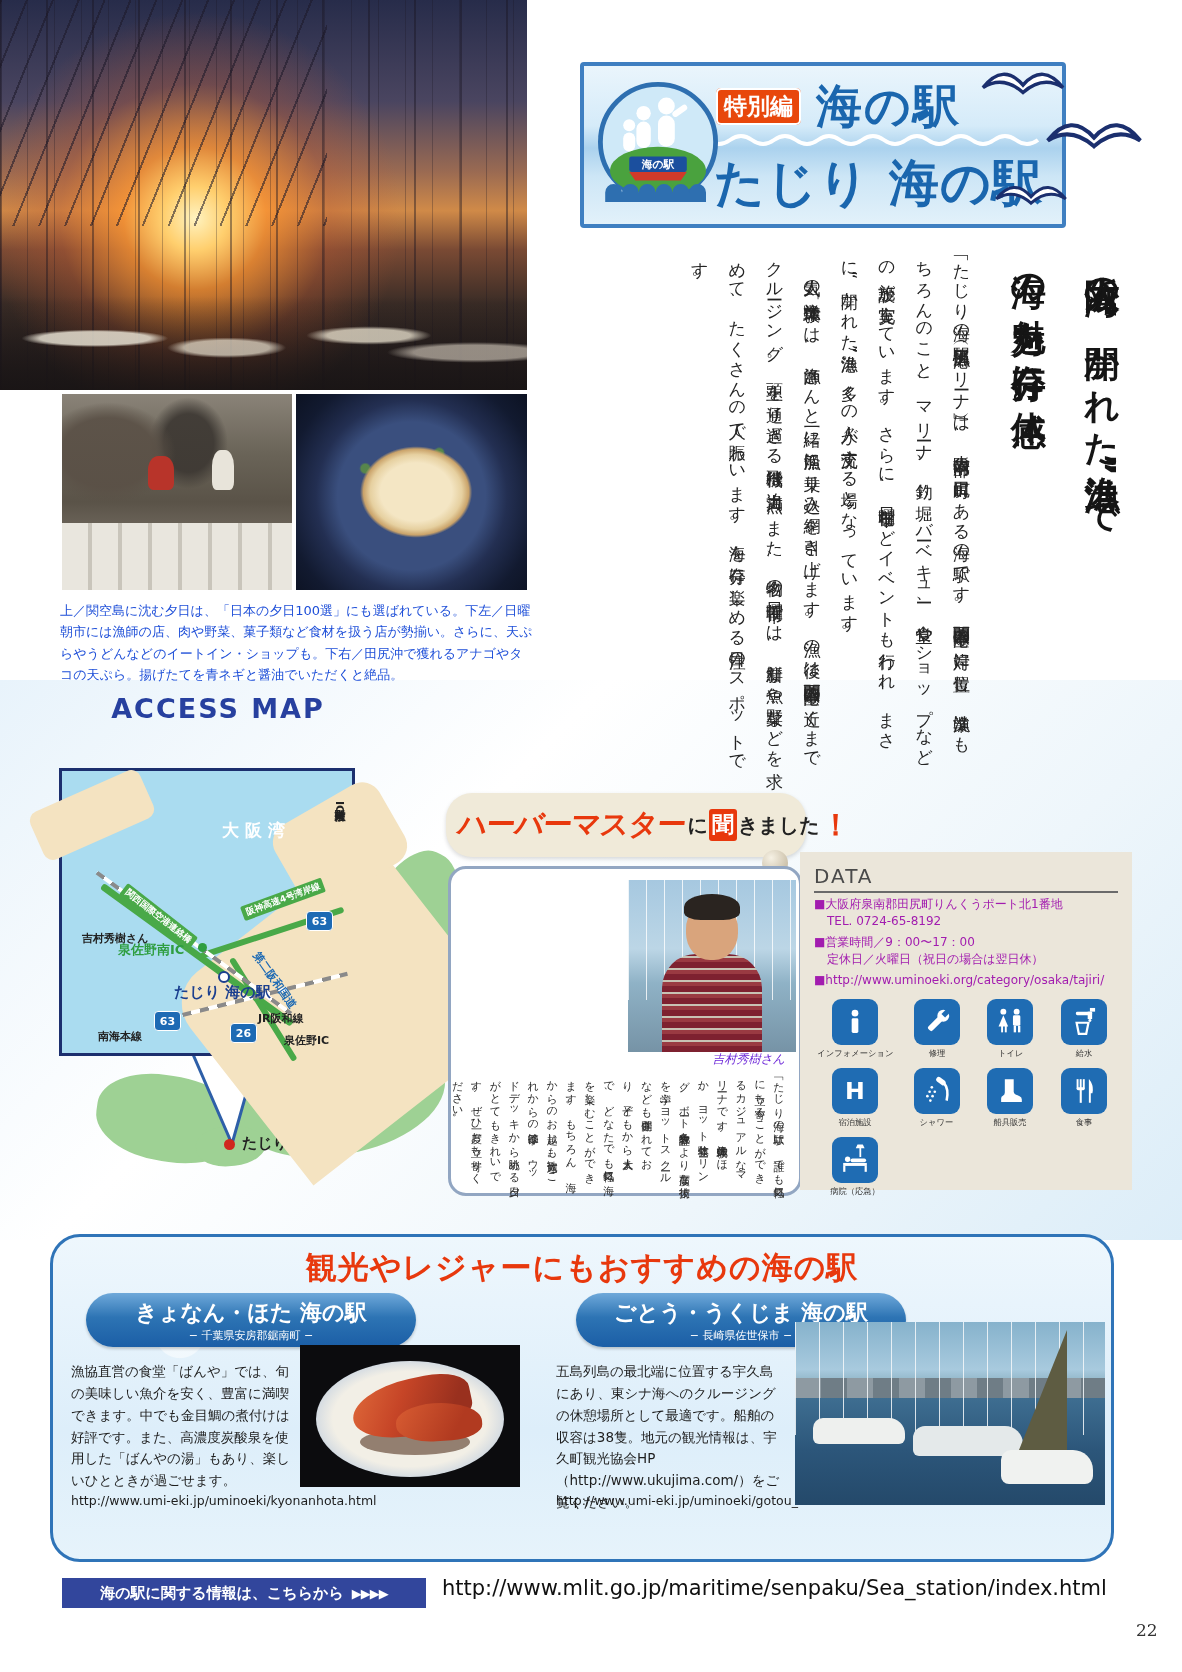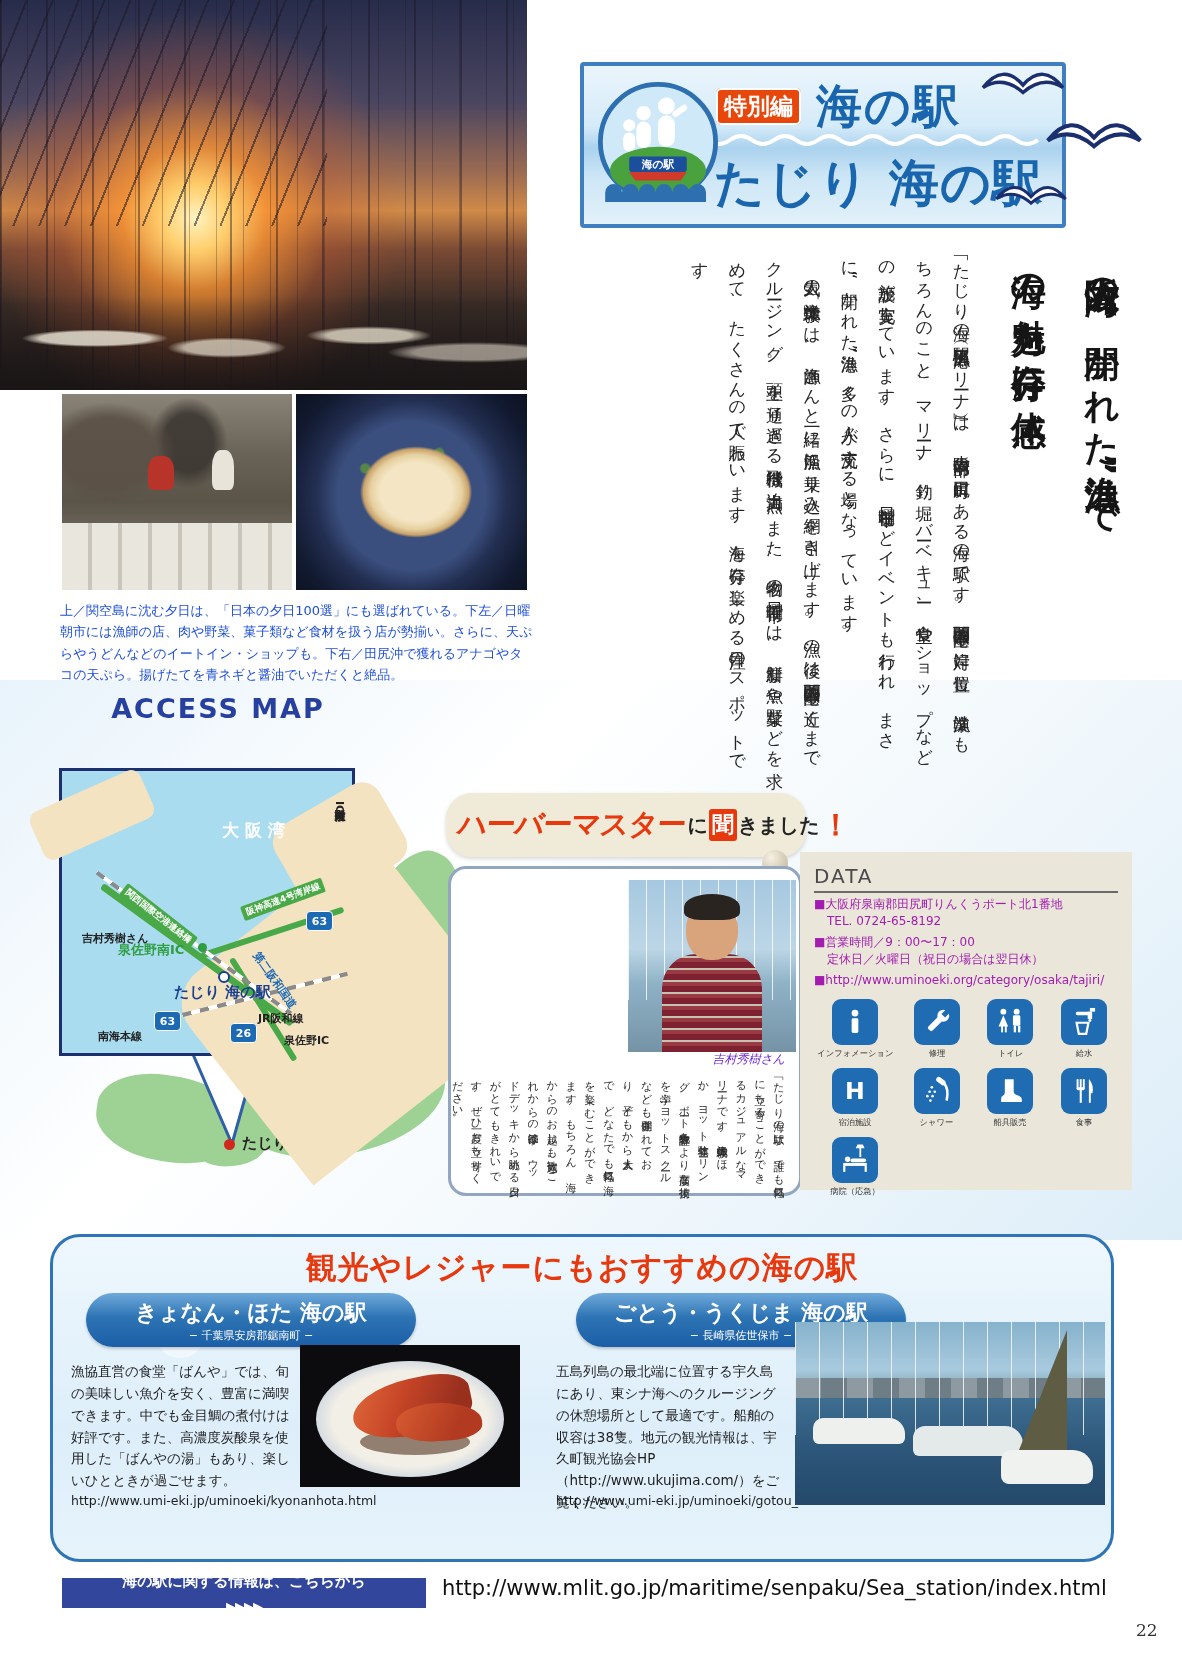--- a/index.html
+++ b/index.html
@@ -164,21 +164,21 @@
     font-weight:900;font-size:31px;letter-spacing:1px;}
   .pill{position:absolute;width:330px;height:54px;border-radius:27px;text-align:center;color:#fff;
     background:linear-gradient(#6fa9da 0%,#2d74b4 45%,#1b5ea6 100%);box-shadow:0 2px 3px rgba(0,0,0,.2);}
   .pill .t{font-size:22px;font-weight:bold;margin-top:5px;}
   .pill .s{font-size:11px;margin-top:0;}
   .rec-body{position:absolute;font-size:13.5px;line-height:1.62;color:#1d1d1d;}
   .rec-url{position:absolute;font-size:12.5px;color:#1d1d1d;font-family:"DejaVu Sans",sans-serif;}
 
   
   .foot-bar{left:62px;top:1578px;width:364px;height:30px;background:#32469c;color:#fff;
-    display:flex;align-items:center;justify-content:center;gap:8px;flex-direction:column;}
+    display:flex;align-items:center;justify-content:center;gap:8px;}
   .foot-label{font-size:15px;font-weight:bold;}
   .foot-arrows{font-size:13px;letter-spacing:-1px;}
   .foot-url{left:442px;top:1576px;font-size:21px;color:#101010;letter-spacing:0;}
   .page-num{left:1136px;top:1620px;font-size:17px;color:#333;font-family:"DejaVu Serif",serif;}
 </style>
 </head>
 <body>
 
 <div class="abs bg-wash"></div>
 

